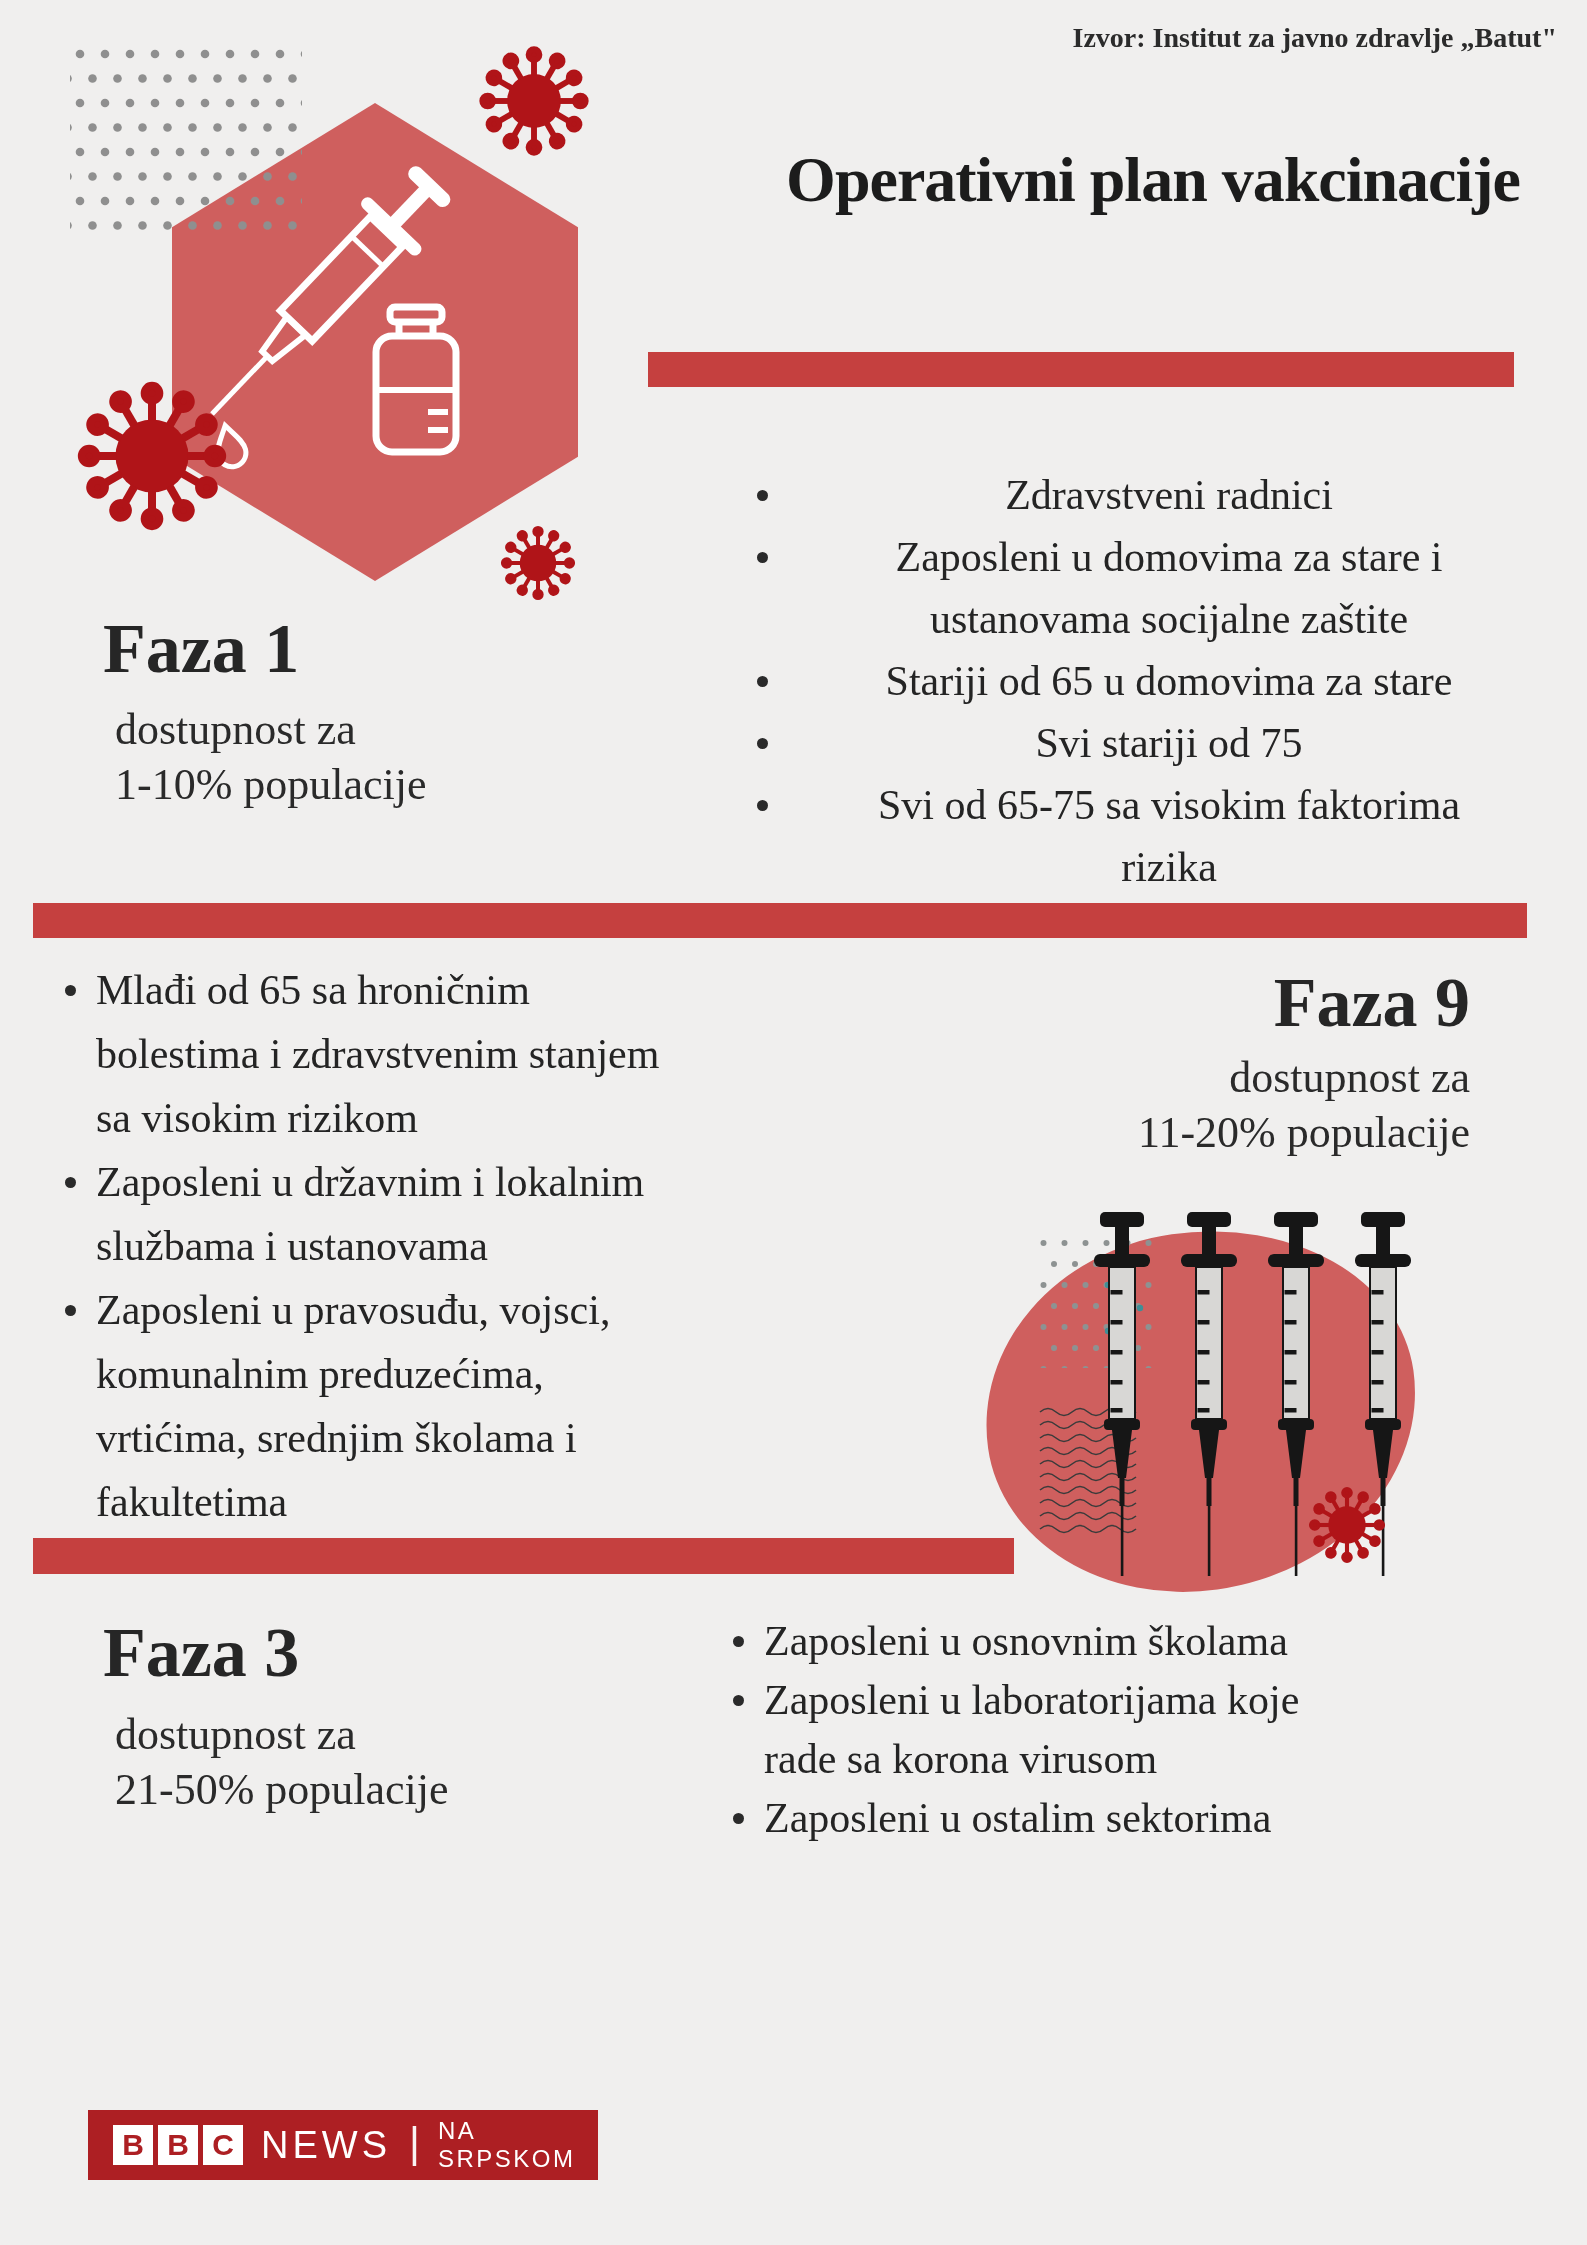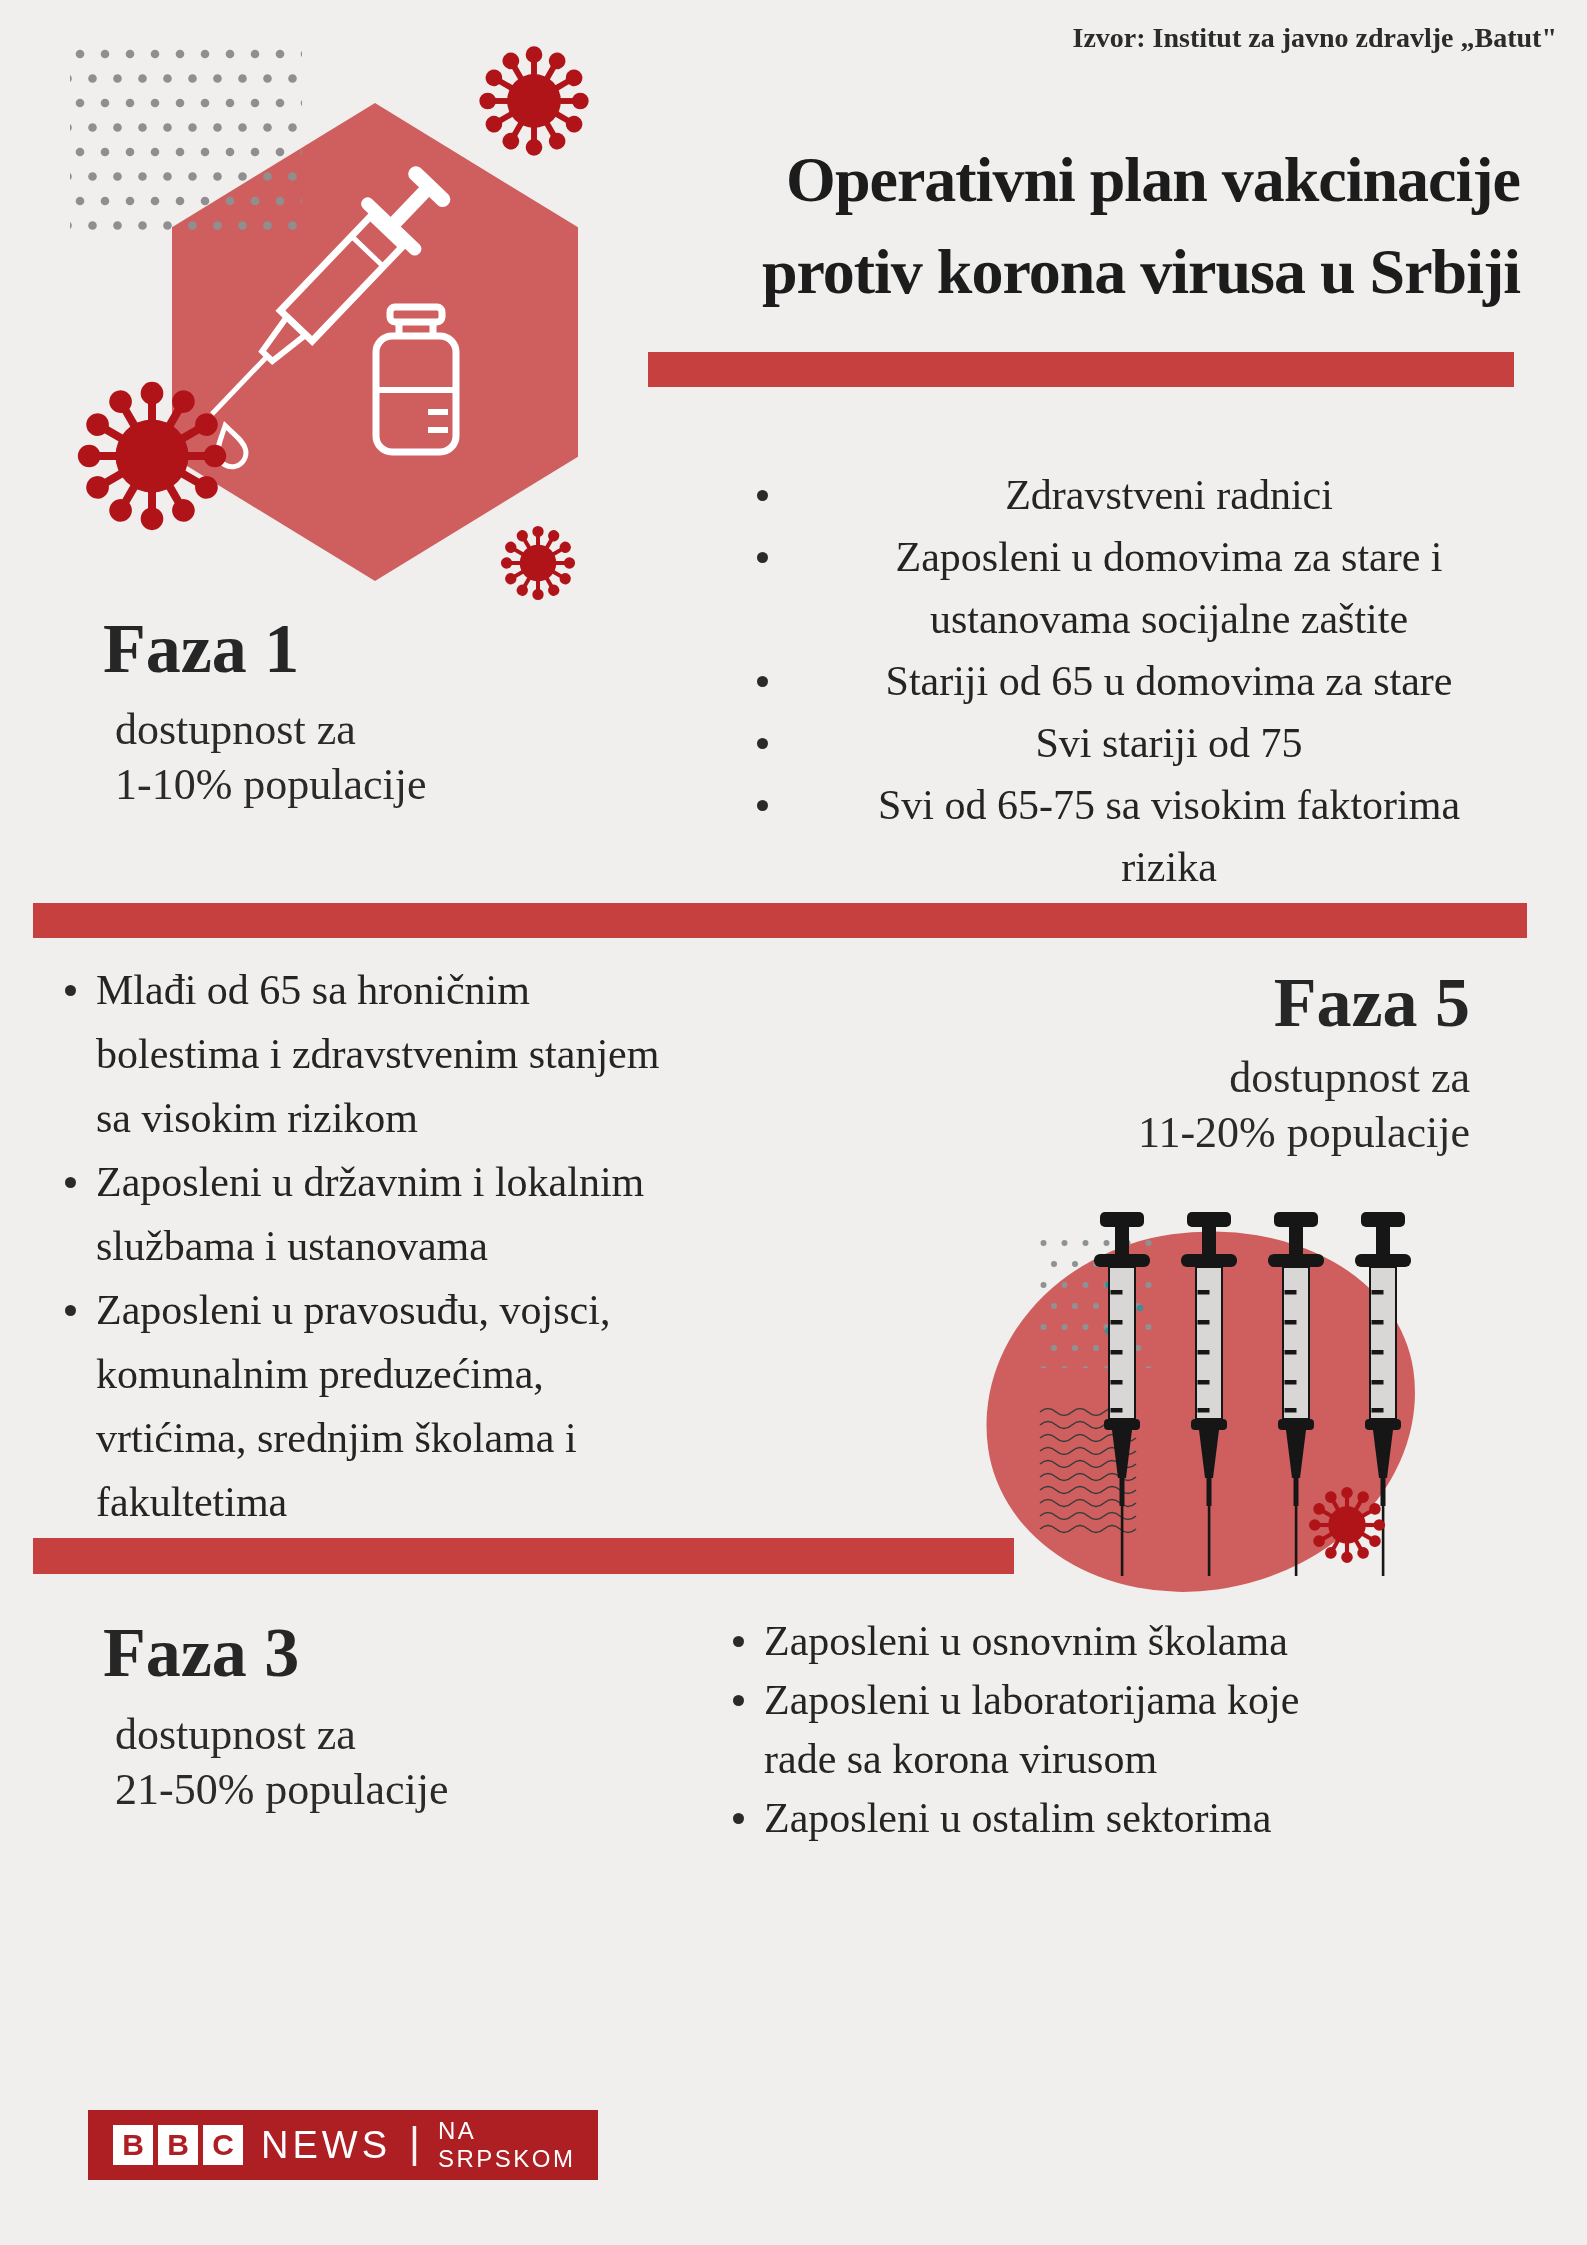--- a/index.html
+++ b/index.html
@@ -150,21 +150,20 @@
         <polygon points="25,218 45,218 39,266 31,266" fill="#161616"></polygon>
         <rect x="32.5" y="266" width="5" height="28" fill="#161616"></rect>
         <rect x="33.8" y="294" width="2.6" height="70" fill="#161616"></rect>
       </symbol>
     </defs>
   </svg>
 
   <div class="abs source">Izvor: Institut za javno zdravlje „Batut"</div>
   <div class="abs title">
     <div>Operativni plan vakcinacije</div>
-    <div>protiv korona virusa u Srbiji</div>
   </div>
   <div class="abs title-bar"></div>
 
   <div class="abs hexagon"></div>
   <svg class="deco" style="left:40px;top:20px" width="600" height="600" viewBox="40 20 600 600">
     <rect x="70" y="36" width="232" height="205" fill="url(#dotgrid1)"></rect>
     <g transform="translate(212,414) rotate(43.7)" stroke="#ffffff" fill="none">
       <line y1="0" y2="-80" stroke-width="5"></line>
       <path d="M-13,-122 L13,-122 L7,-80 L-7,-80 Z" stroke-width="6"></path>
       <rect x="-22" y="-252" width="44" height="130" stroke-width="7"></rect>
@@ -212,21 +211,21 @@
 bolestima i zdravstvenim stanjem
 sa visokim rizikom</li>
     <li>Zaposleni u državnim i lokalnim
 službama i ustanovama</li>
     <li>Zaposleni u pravosuđu, vojsci,
 komunalnim preduzećima,
 vrtićima, srednjim školama i
 fakultetima</li>
   </ul>
   <div class="abs" id="phase2-block">
-    <div class="phase-head">Faza 5</div>
+    <div class="phase-head">Faza 9</div>
     <div class="phase-sub">
       <div>dostupnost za</div>
       <div>11-20% populacije</div>
     </div>
   </div>
 
   <div class="abs blob"></div>
   <svg class="deco" style="left:950px;top:1180px" width="520" height="420" viewBox="950 1180 520 420">
     <rect x="1038" y="1238" width="114" height="130" fill="url(#dotgrid2)"></rect>
     <g fill="#3f8e96">

